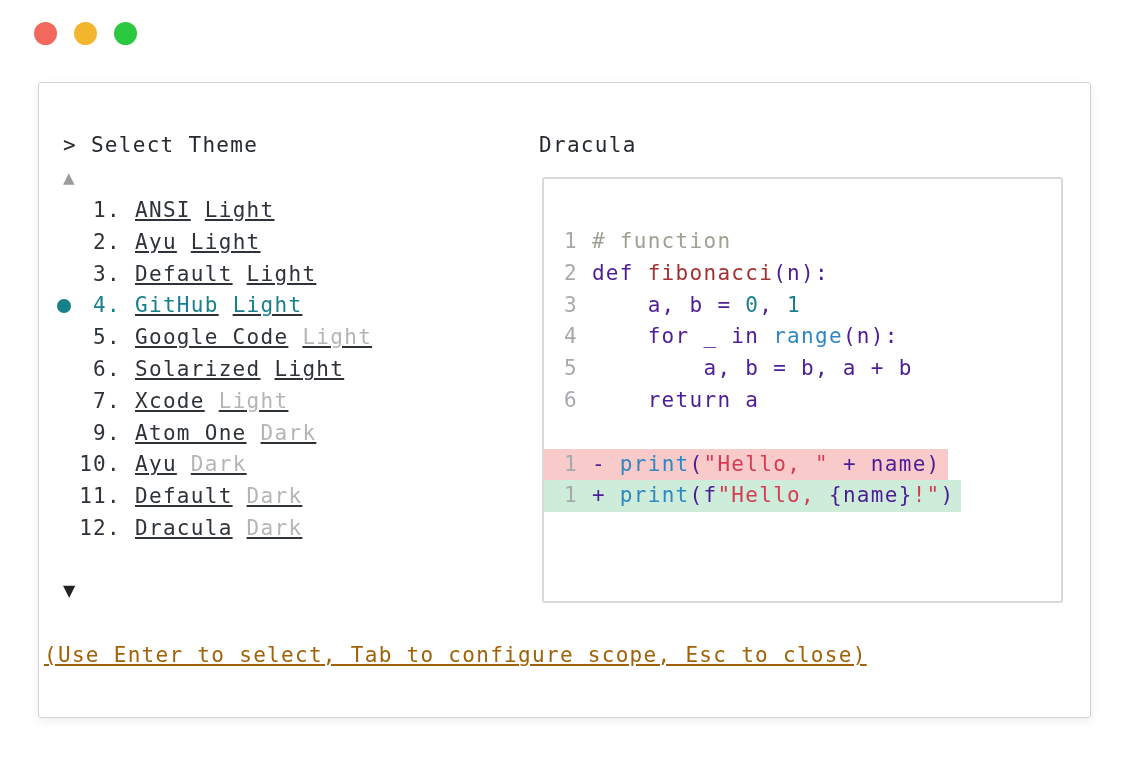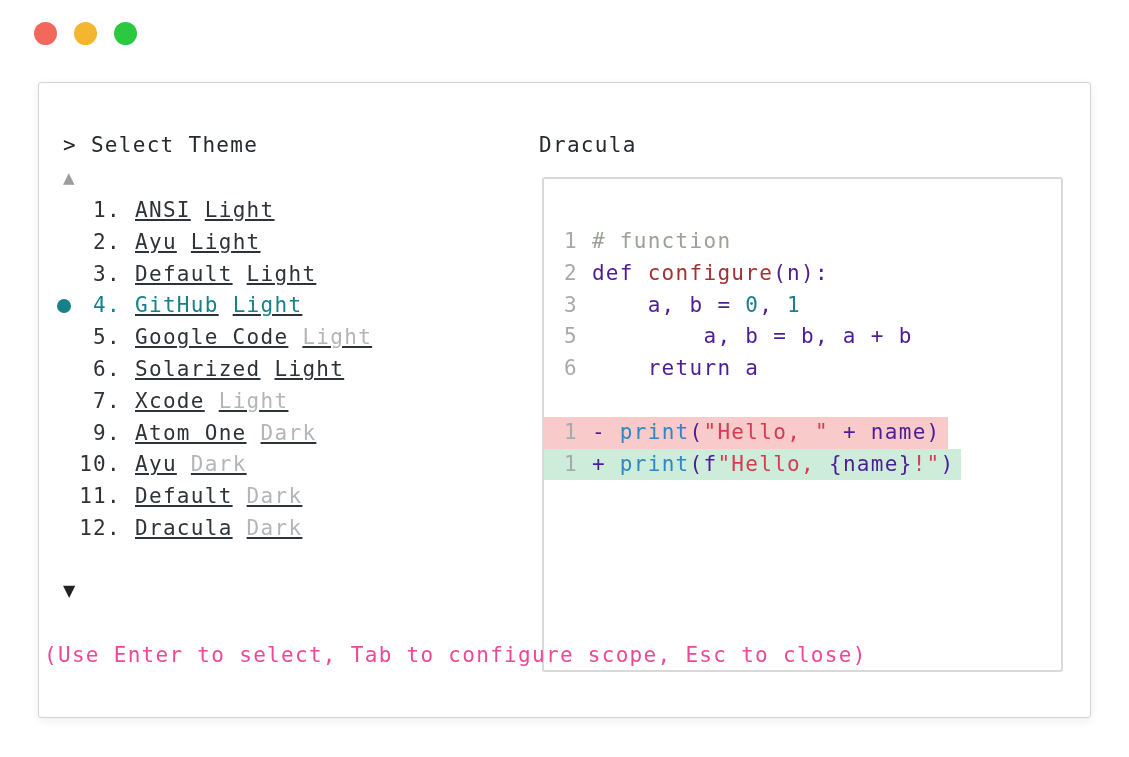--- a/index.html
+++ b/index.html
@@ -47,40 +47,40 @@
   .theme-row .variant { margin-left: 14px; }
   .theme-row .variant.muted { color: #b4b5b7; }
   .theme-row.selected .num,
   .theme-row.selected .name,
   .theme-row.selected .variant { color: #17808a; }
 
   
   .preview-label { position: absolute; left: 500px; top: 50px; color: #24292e; }
   .preview-box {
     position: absolute; left: 503px; top: 94px;
-    width: 521px; height: 495px;
+    width: 521px; height: 426px;
     border: 2px solid #d9d9d9;
     border-radius: 3px;
     background: #ffffff;
     overflow: hidden;
   }
   .code { padding-top: 47px; }
   .code-line { min-height: 31.8px; line-height: 31.8px; padding-left: 20px; white-space: pre; }
   .code-line.line-removed { background: #f8caca; width: max-content; padding-right: 7px; }
   .code-line.line-added   { background: #cdecd9; width: max-content; padding-right: 7px; }
 
   .tk-ln      { color: #a6aaae; }
   .tk-code    { color: #4c1d95; }
   .tk-comment { color: #9ca294; }
   .tk-func    { color: #a33131; }
   .tk-number  { color: #1a7f8a; }
   .tk-builtin { color: #2f87c4; }
   .tk-string  { color: #d83a52; }
 
-  .footer { position: absolute; left: 5px; top: 560px; color: #ec4899; white-space: pre; }
+  .footer { position: absolute; left: 5px; top: 560px; color: #a16207; white-space: pre; text-decoration: underline; }
 </style>
 </head>
 <body>
 
 <div class="stage">
 
   <div class="lights">
     <div class="light" style="background: rgb(242, 104, 92);"></div>
     <div class="light" style="background: rgb(244, 182, 46);"></div>
     <div class="light" style="background: rgb(43, 200, 64);"></div>
@@ -106,22 +106,23 @@
         <div class="theme-row"><span class="bullet"></span><span class="num">12.</span><span class="name">Dracula</span><span class="variant muted">Dark</span></div>
       </div>
 
     <div class="arrow down-arrow">▼</div>
 
     <div class="preview-label">Dracula</div>
 
     <div class="preview-box">
       <div class="code">
           <div class="code-line"><span class="tk-ln">1 </span><span class="tk-comment"># function</span></div>
-          <div class="code-line"><span class="tk-ln">2 </span><span class="tk-code">def </span><span class="tk-func">configure</span><span class="tk-code">(n):</span></div>
+          <div class="code-line"><span class="tk-ln">2 </span><span class="tk-code">def </span><span class="tk-func">fibonacci</span><span class="tk-code">(n):</span></div>
           <div class="code-line"><span class="tk-ln">3 </span><span class="tk-code">    a, b = </span><span class="tk-number">0</span><span class="tk-code">, </span><span class="tk-number">1</span></div>
+          <div class="code-line"><span class="tk-ln">4 </span><span class="tk-code">    for _ in </span><span class="tk-builtin">range</span><span class="tk-code">(n):</span></div>
           <div class="code-line"><span class="tk-ln">5 </span><span class="tk-code">        a, b = b, a + b</span></div>
           <div class="code-line"><span class="tk-ln">6 </span><span class="tk-code">    return a</span></div>
           <div class="code-line"></div>
           <div class="code-line line-removed"><span class="tk-ln">1</span><span class="tk-code"> - </span><span class="tk-builtin">print</span><span class="tk-code">(</span><span class="tk-string">"Hello, "</span><span class="tk-code"> + name)</span></div>
           <div class="code-line line-added"><span class="tk-ln">1</span><span class="tk-code"> + </span><span class="tk-builtin">print</span><span class="tk-code">(f</span><span class="tk-string">"Hello, </span><span class="tk-code">{name}</span><span class="tk-string">!"</span><span class="tk-code">)</span></div>
         </div>
     </div>
 
     <div class="footer">(Use Enter to select, Tab to configure scope, Esc to close)</div>
 

